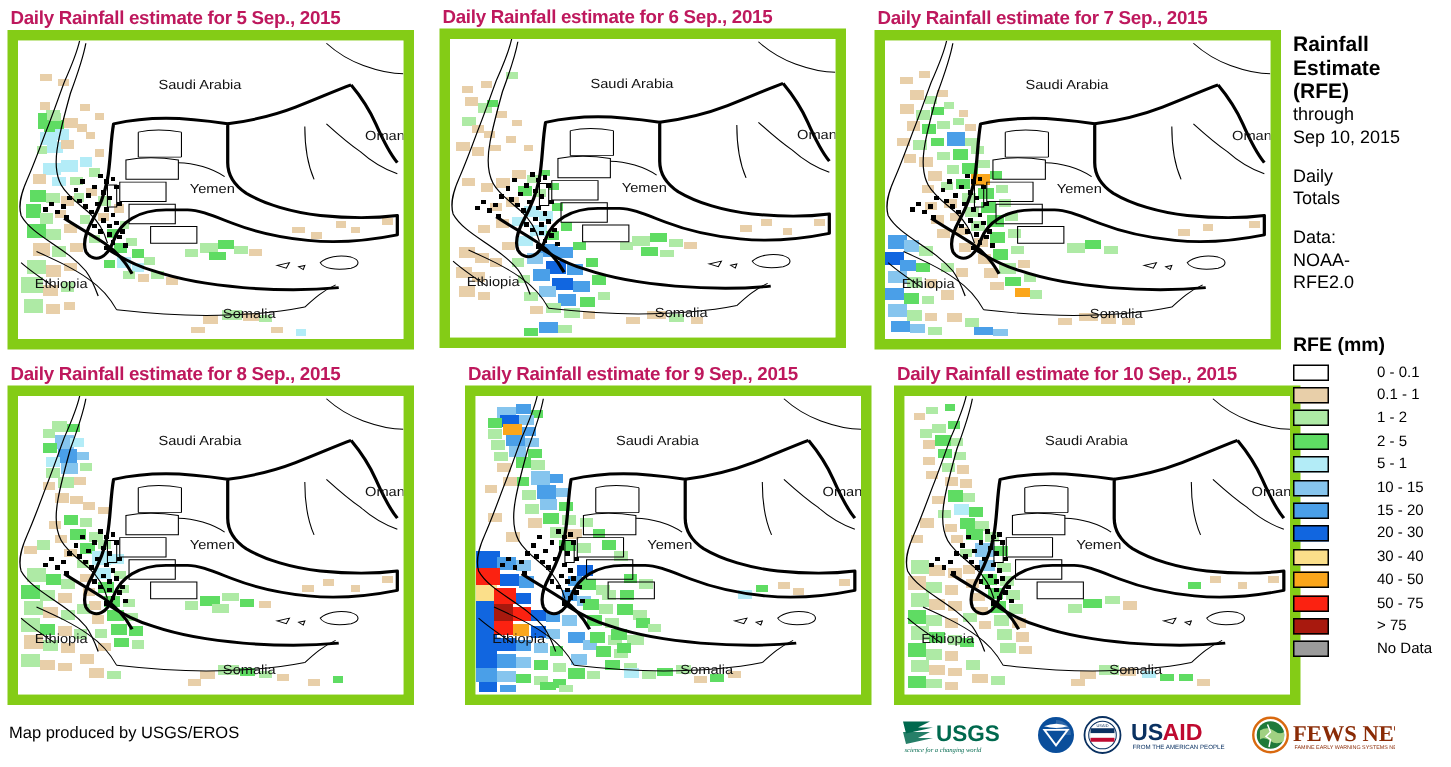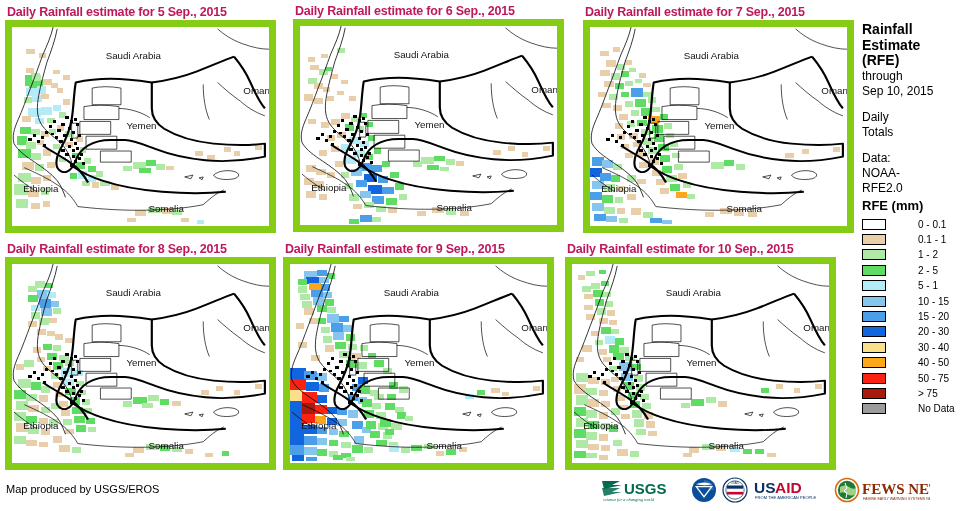--- a/index.html
+++ b/index.html
@@ -723,21 +723,21 @@
           <g>
             <text class="country-label" x="118" y="35" text-anchor="middle">Saudi Arabia</text>
             <text class="country-label" x="238" y="72" text-anchor="middle">Oman</text>
             <text class="country-label" x="126" y="110" text-anchor="middle">Yemen</text>
             <text class="country-label" x="28" y="178" text-anchor="middle">Ethiopia</text>
             <text class="country-label" x="150" y="200" text-anchor="middle">Somalia</text>
           </g>
         </svg>
       </div>
     </div>
-    <div class="panel" style="left: 283px; top: 242px;">
+    <div class="panel" style="left: 310px; top: 242px;">
       <div class="panel-title" style="margin-left: 2px;">Daily Rainfall estimate for 9 Sep., 2015</div>
       <div class="map-frame" style="left: 0px; top: 15px; width: 271px; height: 213px;">
         <svg class="map-svg" viewBox="0 0 250 215" preserveAspectRatio="none">
           <rect x="0" y="0" width="250" height="215" fill="#ffffff"></rect>
           <g shape-rendering="crispEdges">
             <rect x="14" y="8" width="12" height="8" fill="#86c5ee"></rect>
             <rect x="26" y="6" width="10" height="7" fill="#4a9fe8"></rect>
             <rect x="36" y="10" width="8" height="6" fill="#5fdc63"></rect>
             <rect x="16" y="14" width="12" height="8" fill="#1166e0"></rect>
             <rect x="28" y="14" width="10" height="7" fill="#86c5ee"></rect>
@@ -933,21 +933,21 @@
           <g>
             <text class="country-label" x="118" y="35" text-anchor="middle">Saudi Arabia</text>
             <text class="country-label" x="238" y="72" text-anchor="middle">Oman</text>
             <text class="country-label" x="126" y="110" text-anchor="middle">Yemen</text>
             <text class="country-label" x="28" y="178" text-anchor="middle">Ethiopia</text>
             <text class="country-label" x="150" y="200" text-anchor="middle">Somalia</text>
           </g>
         </svg>
       </div>
     </div>
-    <div class="panel" style="left: 565px; top: 242px;">
+    <div class="panel" style="left: 596px; top: 242px;">
       <div class="panel-title" style="margin-left: 2px;">Daily Rainfall estimate for 10 Sep., 2015</div>
       <div class="map-frame" style="left: 0px; top: 15px; width: 271px; height: 213px;">
         <svg class="map-svg" viewBox="0 0 250 215" preserveAspectRatio="none">
           <rect x="0" y="0" width="250" height="215" fill="#ffffff"></rect>
           <g shape-rendering="crispEdges">
             <rect x="18" y="20" width="9" height="7" fill="#aeeaa5"></rect>
             <rect x="28" y="18" width="8" height="6" fill="#5fdc63"></rect>
             <rect x="10" y="24" width="8" height="6" fill="#aeeaa5"></rect>
             <rect x="20" y="28" width="10" height="8" fill="#5fdc63"></rect>
             <rect x="30" y="30" width="8" height="6" fill="#aeeaa5"></rect>
@@ -1130,21 +1130,21 @@
   <div class="rc-sub">through</div>
   <div class="rc-sub">Sep 10, 2015</div>
   <div class="rc-gap"></div>
   <div class="rc-sub">Daily</div>
   <div class="rc-sub">Totals</div>
   <div class="rc-gap"></div>
   <div class="rc-sub">Data:</div>
   <div class="rc-sub">NOAA-</div>
   <div class="rc-sub">RFE2.0</div>
 
-  <div style="margin-top:2px;">
+  <div style="margin-top:26px;">
     <div class="legend-title">RFE (mm)</div>
     <div id="legend-rows">
         <div class="legend-row">
           <div class="legend-swatch" style="background: rgb(255, 255, 255);"></div>
           <div class="legend-label">0 - 0.1</div>
         </div>
         <div class="legend-row">
           <div class="legend-swatch" style="background: rgb(232, 207, 169);"></div>
           <div class="legend-label">0.1 - 1</div>
         </div>

